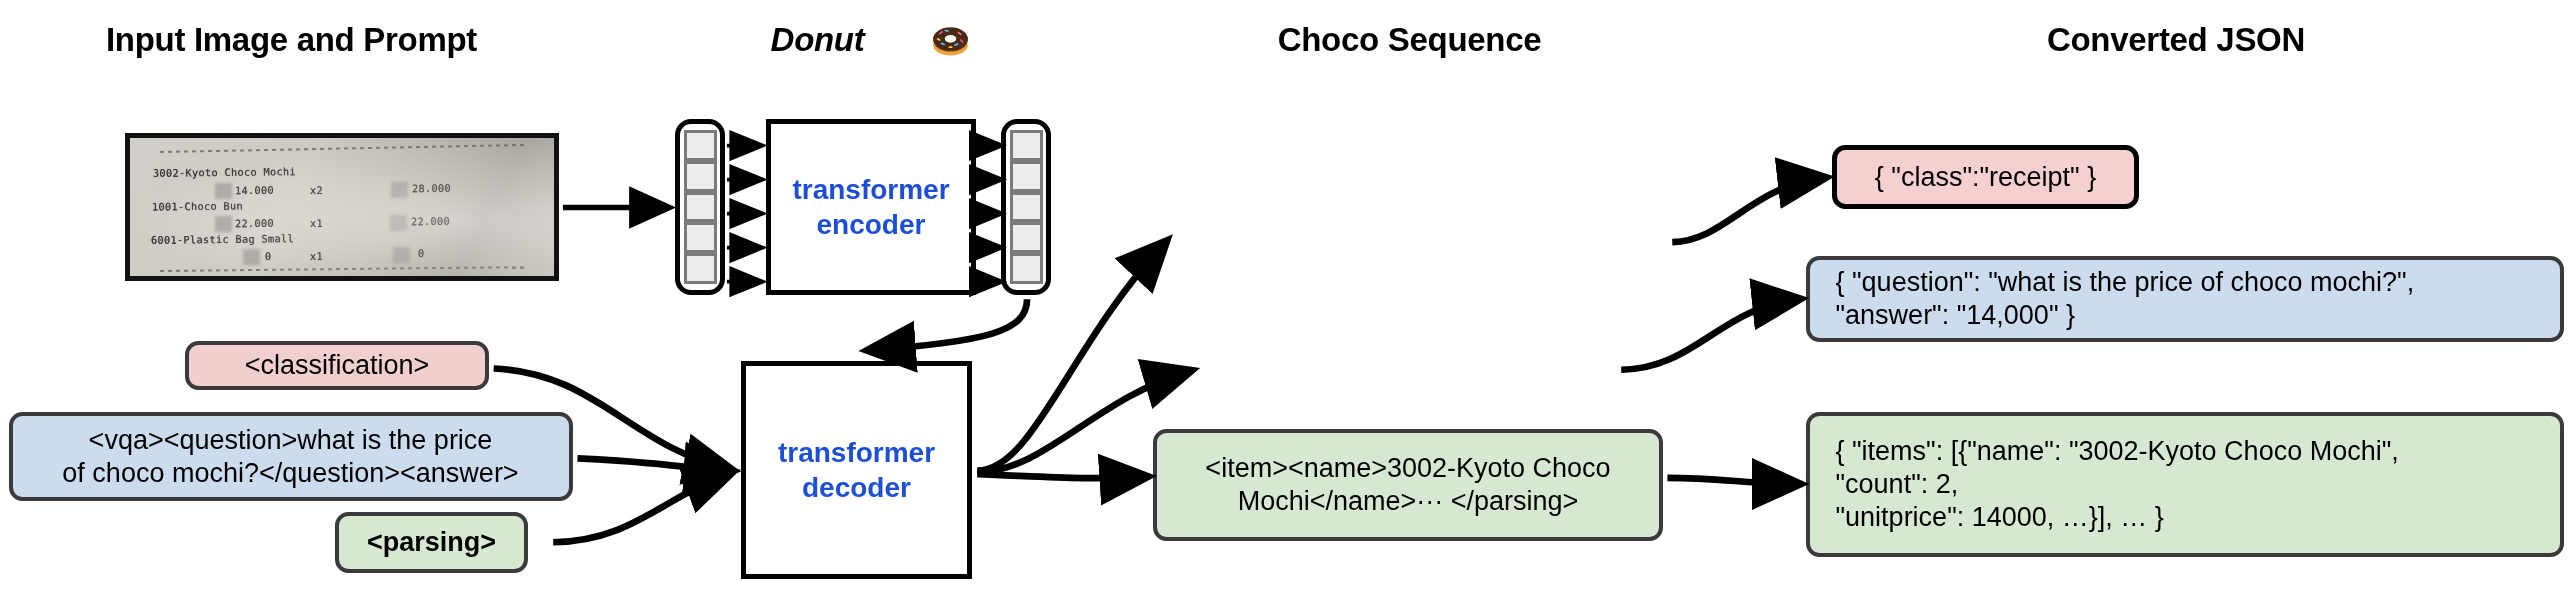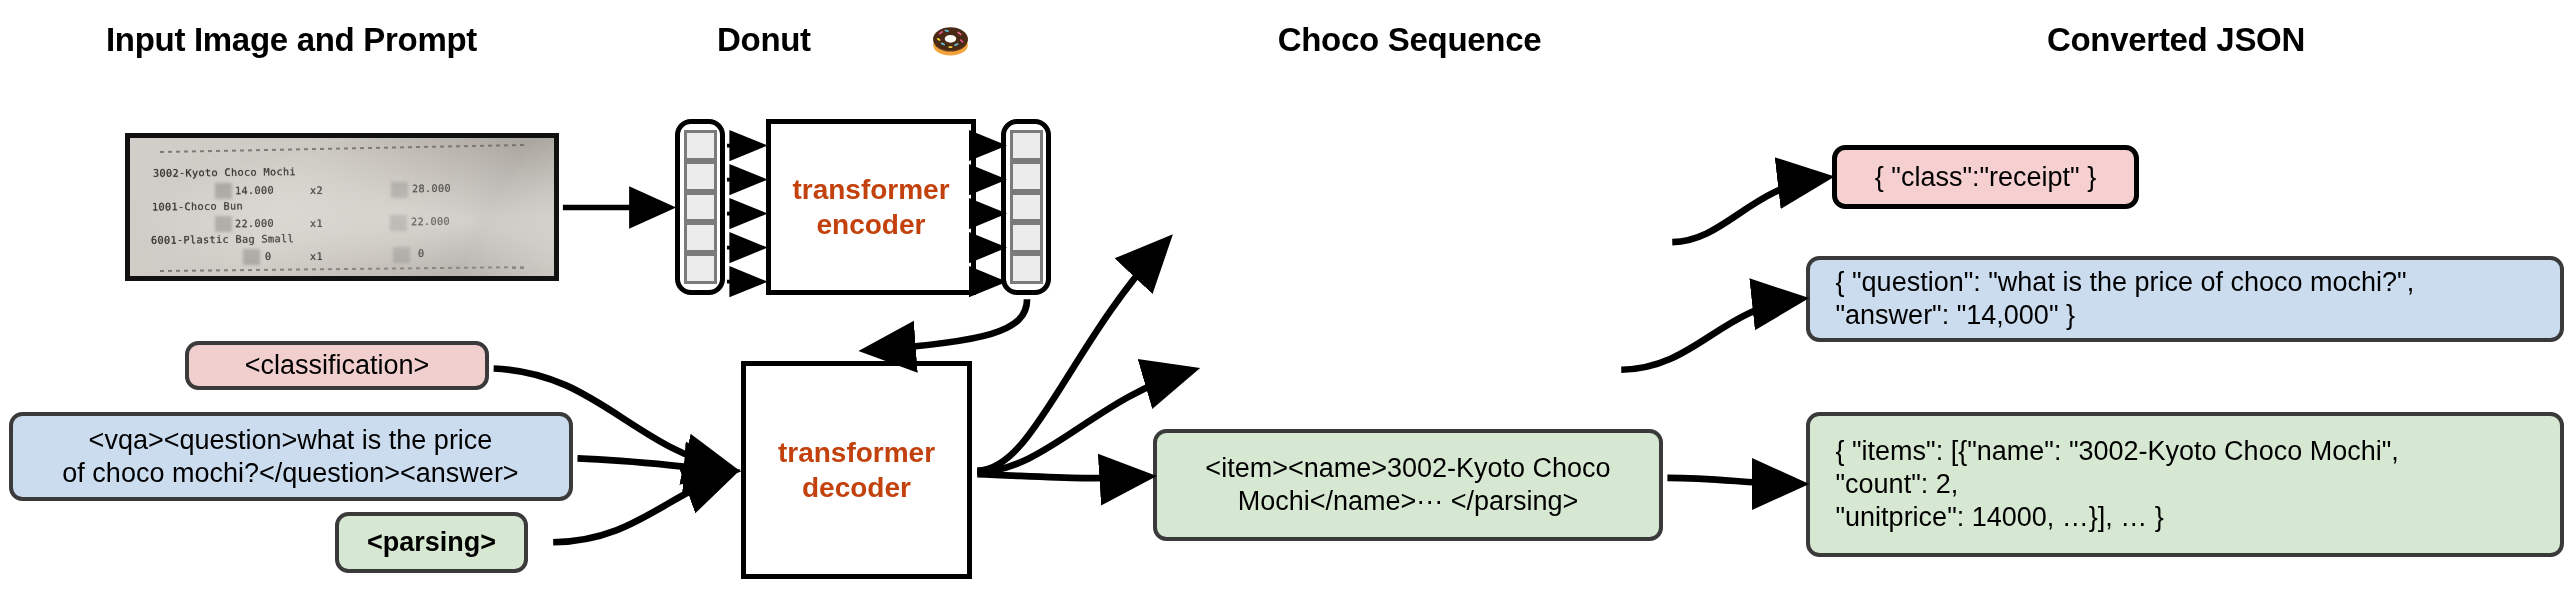--- a/index.html
+++ b/index.html
@@ -25,21 +25,21 @@
   .rbox.pink  {background:#f2cfcf;border:4.3px solid #3a3a3a;}
   .rbox.blue  {background:#ccdcef;border:4.3px solid #3a3a3a;}
   .rbox.green {background:#d7e8d2;border:4.3px solid #3a3a3a;}
   .rbox.pink-blk {background:#f6d0d0;border:5.5px solid #000000;}
   .rbox.left-al{justify-content:flex-start;text-align:left;}
 
   
   .tblock{
     position:absolute;box-sizing:border-box;background:#fff;
     border:5.5px solid #000;display:flex;align-items:center;justify-content:center;
-    text-align:center;font-size:28px;font-weight:bold;line-height:1.25;color:#c2410c;
+    text-align:center;font-size:28px;font-weight:bold;line-height:1.25;color:#1d4ed8;
   }
 
   
   .tokcol{
     position:absolute;box-sizing:border-box;background:#fff;
     border:5.5px solid #000;border-radius:16px;
     display:flex;flex-direction:column;align-items:center;justify-content:space-around;
     padding:6px 0;
   }
   .tok{width:33px;height:33px;background:#ececec;border:3px solid #7b7b7b;box-sizing:border-box;}
@@ -68,21 +68,21 @@
   
   .donut{position:absolute;}
 </style>
 </head>
 <body>
 
 <div id="stage">
 
   <div class="col-title" style="left:24px;top:17px;width:535px;">Input Image and Prompt</div>
 
-  <div class="col-title" style="left:717px;top:17px;width:201px;text-align:left;">Donut</div>
+  <div class="col-title" style="left:717px;top:17px;width:201px;text-align:center;font-style:italic;">Donut</div>
 
   <div class="donut" style="left:930px;top:13.4px;width:41px;height:41px;">
     <svg viewBox="0 0 64 64" width="41" height="41">
       <ellipse cx="32" cy="44" rx="27" ry="16" fill="#f2a33c"></ellipse>
       <ellipse cx="32" cy="36" rx="27" ry="18" fill="#6b3f20"></ellipse>
       <ellipse cx="32" cy="34" rx="27" ry="18" fill="#4a2a14"></ellipse>
       <ellipse cx="32" cy="34" rx="9" ry="6" fill="#fdfcf6"></ellipse>
       <g stroke-linecap="round" stroke-width="2.6">
         <line x1="15" y1="26" x2="19" y2="23" stroke="#e8548f"></line>
         <line x1="44" y1="24" x2="48" y2="27" stroke="#f06ea0"></line>

